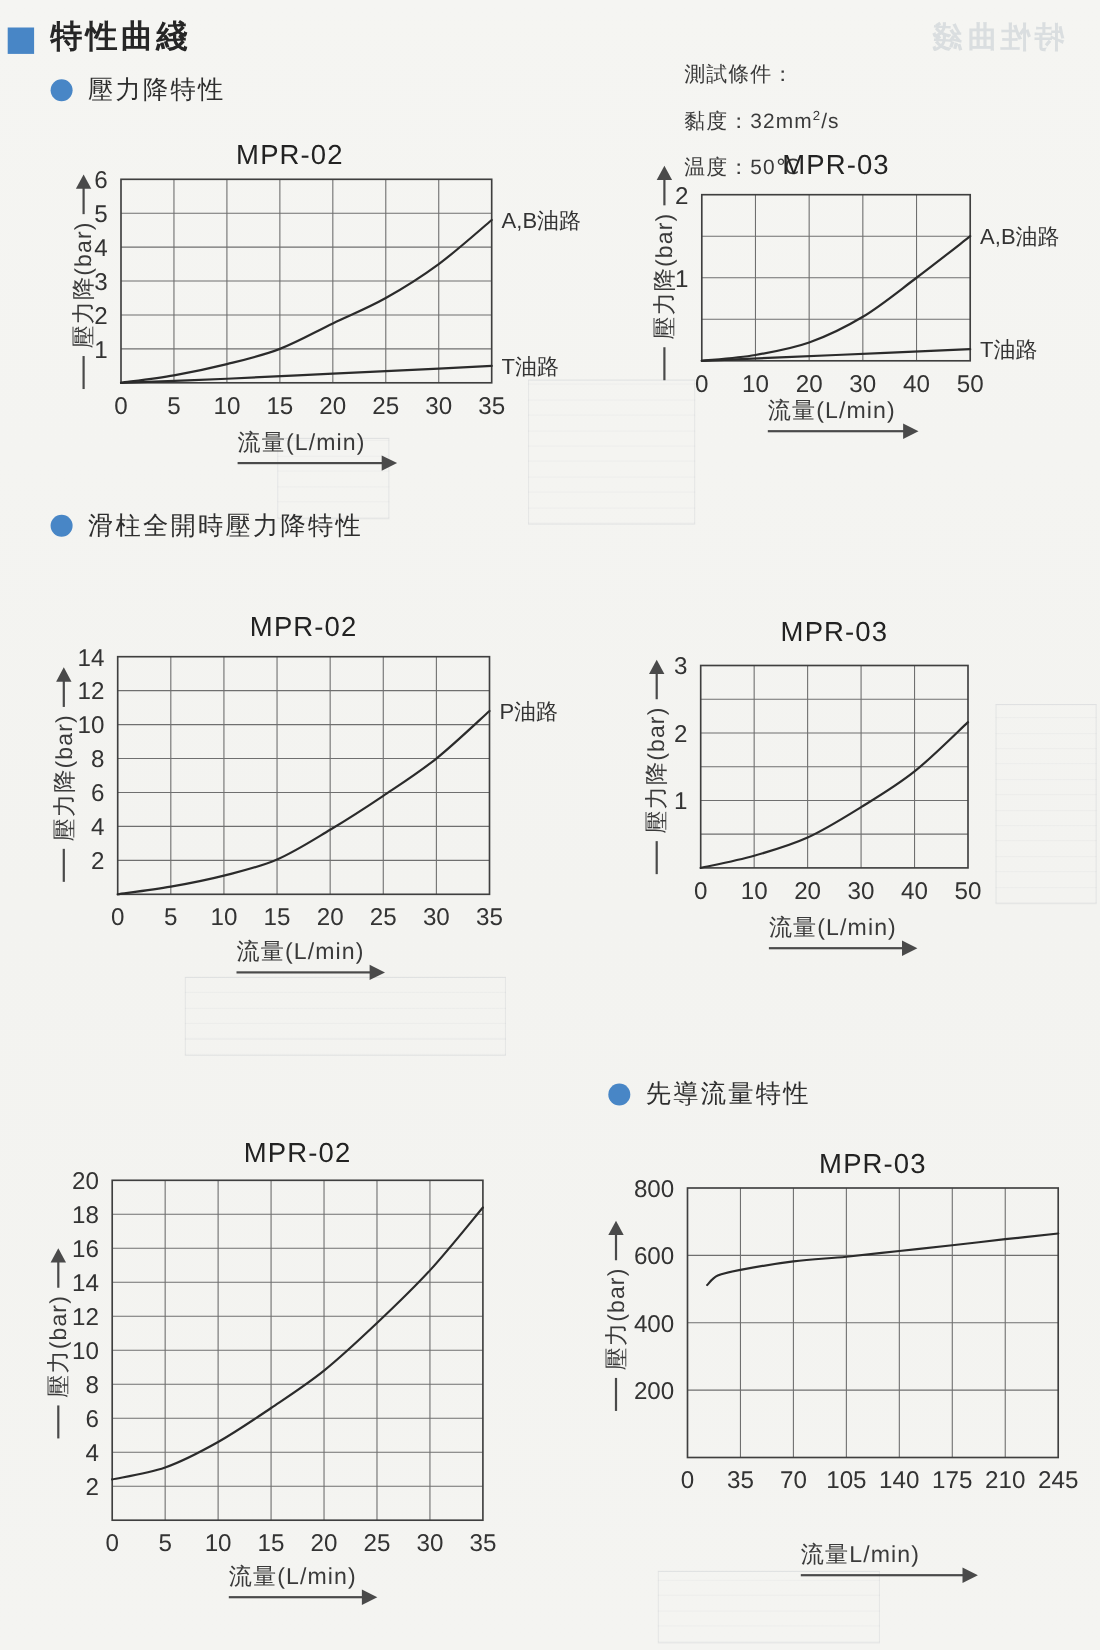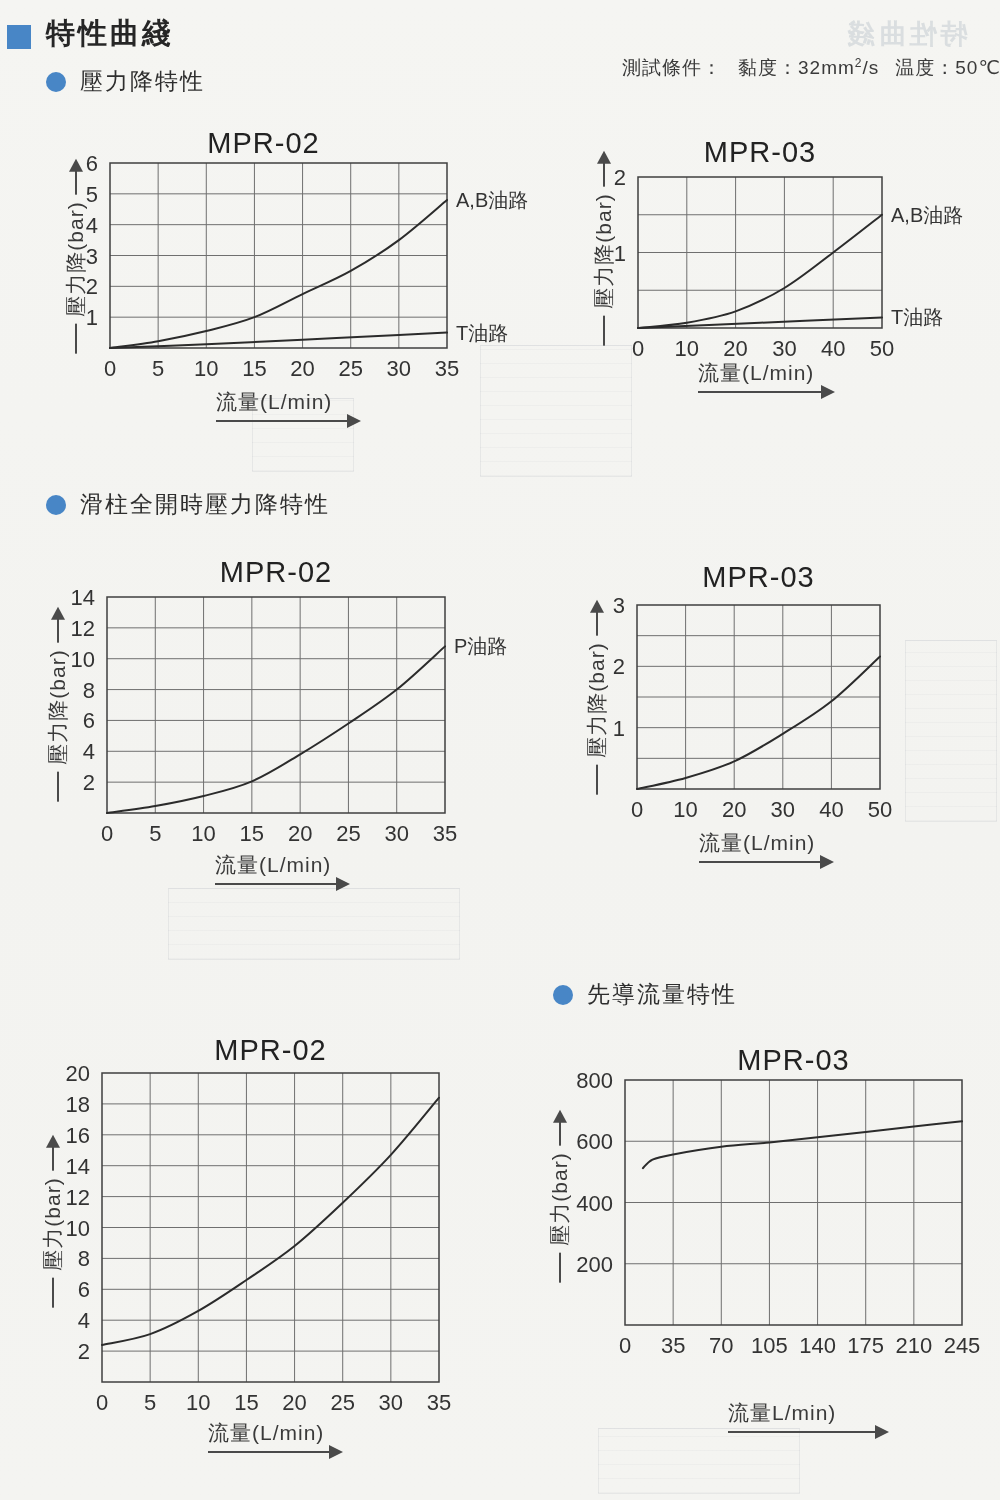--- a/index.html
+++ b/index.html
@@ -4,29 +4,29 @@
 <style>
   html,body{margin:0;padding:0;background:#e8e8e6;}
   .page{
     position:relative;width:1000px;height:1500px;margin:0 auto;
     background:linear-gradient(180deg,#f5f5f2 0%,#f3f3f0 55%,#f4f4f1 100%);
     font-family:"Liberation Sans","DejaVu Sans",sans-serif;color:#2b2b2b;overflow:hidden;
   }
   
   .blue-square{position:absolute;left:7px;top:25px;width:24px;height:24px;}
   .page-title{position:absolute;left:46px;top:14px;margin:0;font-size:29px;font-weight:bold;letter-spacing:3px;color:#262626;}
-  .test-cond{position:absolute;left:622px;top:55px;font-size:19px;display:flex;gap:16px;color:#3a3a3a;letter-spacing:1px;white-space:nowrap;}
+  .test-cond{position:absolute;left:622px;top:55px;font-size:19px;display:flex;gap:16px;color:#3a3a3a;letter-spacing:1px;white-space:nowrap;flex-direction:column;}
   .test-cond sup{font-size:12px;}
   
   .section{position:absolute;display:flex;align-items:center;gap:14px;}
   .dot{width:20px;height:20px;border-radius:50%;flex:0 0 auto;}
   .section-title{font-size:23px;letter-spacing:2px;color:#2e2e2e;}
   
   .chart-block{position:absolute;inset:0;pointer-events:none;}
-  .chart-title{position:absolute;font-size:29px;letter-spacing:1px;color:#222;text-align:center;}
+  .chart-title{position:absolute;font-size:25px;letter-spacing:1px;color:#222;text-align:center;}
   svg.plot{position:absolute;overflow:visible;}
   svg.plot text{font-family:"Liberation Sans","DejaVu Sans",sans-serif;fill:#333;}
   
   .ylab{position:absolute;display:flex;align-items:center;gap:7px;white-space:nowrap;
         transform:translate(-50%,-50%) rotate(-90deg);font-size:21px;letter-spacing:1px;color:#3a3a3a;}
   .ylab .lead{width:30px;height:2px;background:#4a4a4a;}
   .ylab .arrow{width:24px;height:2px;background:#4a4a4a;position:relative;}
   .ylab .arrow::after{content:"";position:absolute;right:-12px;top:-6px;width:0;height:0;
         border-left:13px solid #4a4a4a;border-top:7px solid transparent;border-bottom:7px solid transparent;}
   
@@ -58,21 +58,21 @@
   <div class="test-cond">
     <span>測試條件：</span>
     <span><span>黏度：32mm</span><sup>2</sup><span>/s</span></span>
     <span>温度：50℃</span>
   </div>
 
   <div class="section" style="left:46px;top:66px;justify-content:flex-end;">
     <span class="dot" style="background: rgb(72, 134, 198);"></span>
     <span class="section-title">壓力降特性</span>
   </div>
-  <div class="section" style="left:46px;top:489px;">
+  <div class="section" style="left:46px;top:462px;">
     <span class="dot" style="background: rgb(72, 134, 198);"></span>
     <span class="section-title">滑柱全開時壓力降特性</span>
   </div>
   <div class="section" style="left:553px;top:979px;">
     <span class="dot" style="background: rgb(72, 134, 198);"></span>
     <span class="section-title">先導流量特性</span>
   </div>
 
   <div class="chart-block">
     <div class="chart-title" style="left:95px;top:127px;width:337px;">MPR-02</div>

